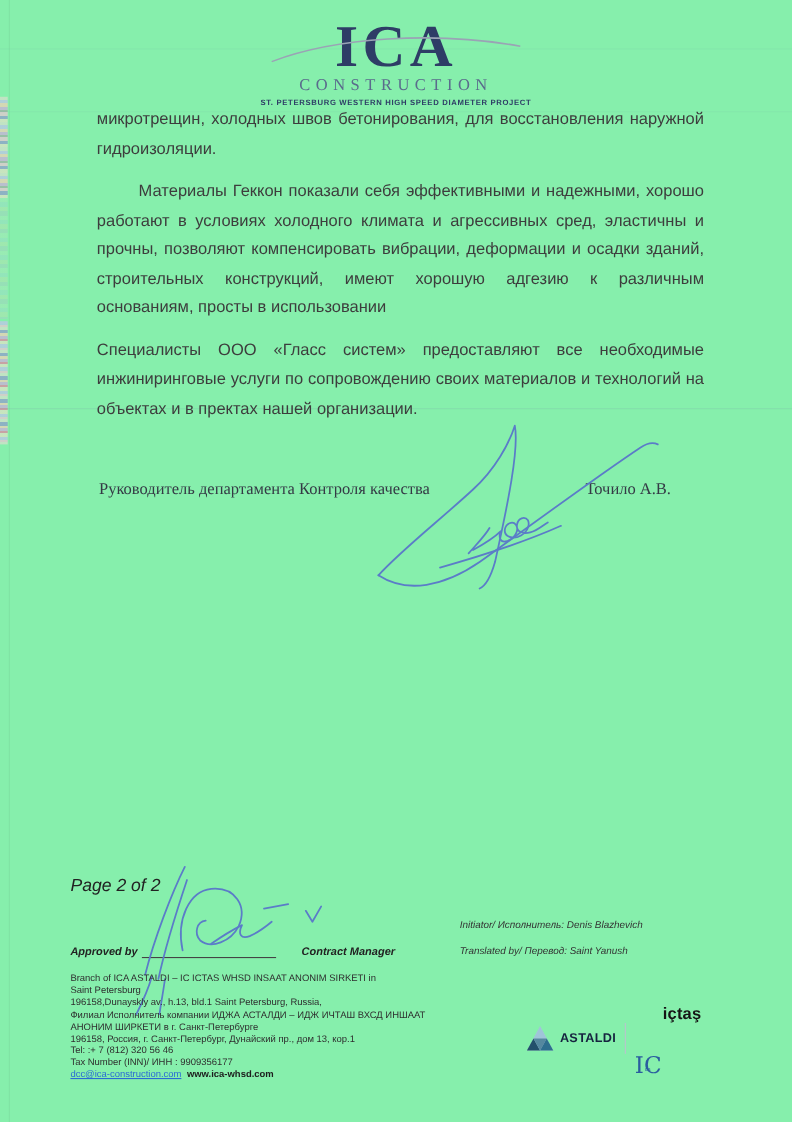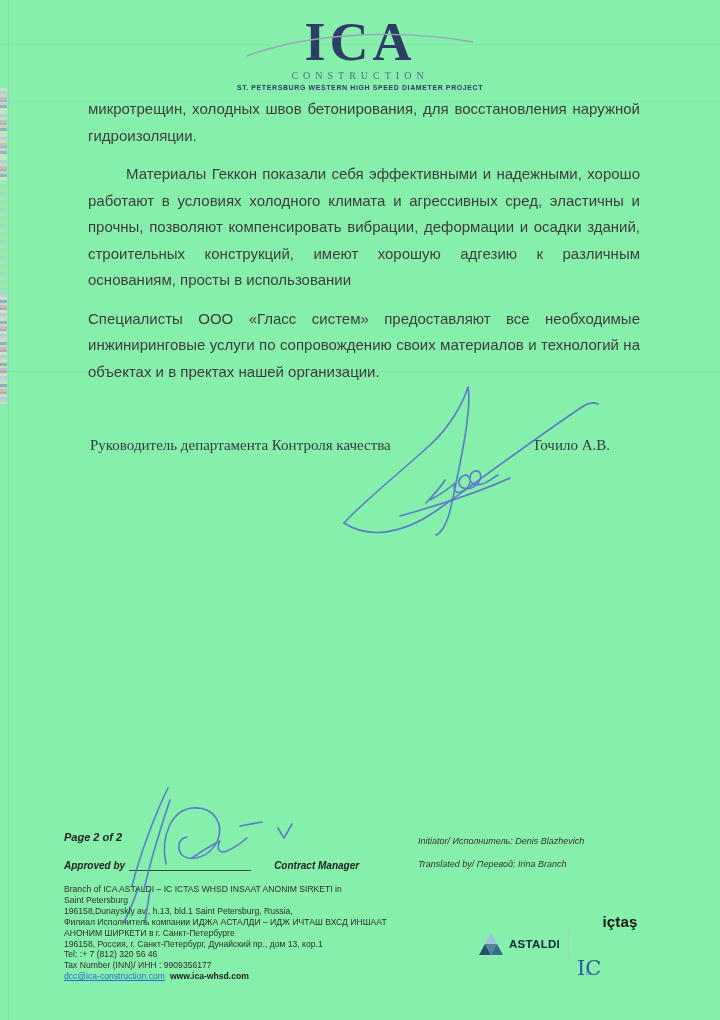--- a/index.html
+++ b/index.html
@@ -18,40 +18,40 @@
     background:repeating-linear-gradient(180deg,#cfe0c9 0 4px,#b9c8e4 4px 8px,#e6d2b6 8px 12px,#c6b3d6 12px 16px);}
   .edge-line{position:absolute;left:8px;top:0;width:1px;height:1020px;background:rgba(0,0,0,.05);}
   .scanline{position:absolute;left:0;width:720px;height:1px;background:rgba(110,140,170,.16);}
   .scanline.s1{top:371px;}
   .scanline.s2{top:44px;opacity:.5;}
   .scanline.s3{top:101px;opacity:.4;}
 
   
   .letterhead{position:absolute;top:10px;left:0;width:720px;text-align:center;color:var(--navy,#2e3d66);}
   .logo-svg{display:block;margin:0 auto;}
-  .construction{font-family:"Liberation Serif",serif;font-size:10px;letter-spacing:5px;color:#5a6b8c;margin-top:-2px;}
+  .construction{font-family:"Liberation Serif",serif;font-size:15px;letter-spacing:5px;color:#5a6b8c;margin-top:-2px;}
   .tagline{font-size:7px;letter-spacing:.6px;color:var(--navy,#2e3d66);margin-top:3px;font-weight:600;}
 
   
   .content{position:absolute;top:96px;left:88px;width:552px;color:var(--body-text,#3d3d3d);
     font-size:15px;line-height:26.5px;text-align:justify;}
   .content p{margin:0 0 11px 0;}
   .content p.indent{text-indent:38px;}
   .content p.sp{margin-top:12px;}
 
   
   .sig-row{position:absolute;top:437px;left:90px;width:520px;display:flex;justify-content:space-between;
     font-family:"Liberation Serif",serif;font-size:15px;color:#343a45;}
   .sig-svg{position:absolute;pointer-events:none;}
   .sig-main{left:330px;top:383px;}
   .sig-approve{left:100px;top:776px;}
   .sig-svg path{fill:none;stroke:var(--signature-blue,#5b7cc8);stroke-width:1.6;stroke-linecap:round;stroke-linejoin:round;}
 
   
-  .page-label{position:absolute;left:64px;top:831px;font-size:11px;font-style:italic;font-weight:700;color:#222;}
+  .page-label{position:absolute;left:64px;top:797px;font-size:16px;font-style:italic;font-weight:400;color:#222;}
   .approved-row{position:absolute;left:64px;top:860px;display:flex;align-items:flex-end;
     font-size:10px;font-style:italic;font-weight:700;color:#222;}
   .sig-line{display:inline-block;width:122px;border-bottom:1.2px solid #444;height:10px;margin-left:4px;}
   .approved-role{margin-left:23px;}
   .initiator,.translated{position:absolute;left:418px;font-size:9px;font-style:italic;color:#333;}
   .initiator{top:836px;}
   .translated{top:859px;}
   .address{position:absolute;left:64px;top:884px;font-size:8.6px;line-height:10.9px;color:#2e2e2e;}
   .address .ln{white-space:nowrap;}
   .email-line a{color:var(--link-blue,#2a6bd4);text-decoration:underline;}
@@ -119,21 +119,21 @@
     <path d="M44,114 C50,86 62,48 70,24"></path>
     <path d="M66,88 C60,60 72,34 92,32 C114,30 125,48 117,66 C110,80 92,87 82,79 C76,72 79,62 87,61"></path>
     <path d="M92,82 C102,75 112,69 120,65 C116,73 119,78 127,75 C134,72 141,67 147,62"></path>
     <path d="M140,50 L162,46"></path>
     <path d="M178,52 L184,62 L192,48"></path>
     <path d="M38,112 C34,126 28,138 24,146"></path>
     <path d="M50,114 C48,128 46,138 45,146"></path>
   </svg>
 
   <div class="initiator">Initiator/ Исполнитель: Denis Blazhevich</div>
-  <div class="translated">Translated by/ Перевод:  Irina Branch</div>
+  <div class="translated">Translated by/ Перевод:  Saint Yanush</div>
 
   <div class="address">
     <div class="ln">Branch of ICA ASTALDI – IC ICTAS WHSD INSAAT ANONIM SIRKETI in</div>
     <div class="ln">Saint Petersburg</div>
     <div class="ln">196158,Dunayskly av., h.13, bld.1 Saint Petersburg, Russia,</div>
     <div class="ln">Филиал Исполнитель компании ИДЖА АСТАЛДИ – ИДЖ ИЧТАШ ВХСД ИНШААТ</div>
     <div class="ln">АНОНИМ ШИРКЕТИ в г. Санкт-Петербурге</div>
     <div class="ln">196158, Россия, г. Санкт-Петербург, Дунайский пр., дом 13, кор.1</div>
     <div class="ln">Tel: :+ 7 (812) 320 56 46</div>
     <div class="ln">Tax Number (INN)/ ИНН : 9909356177</div>

